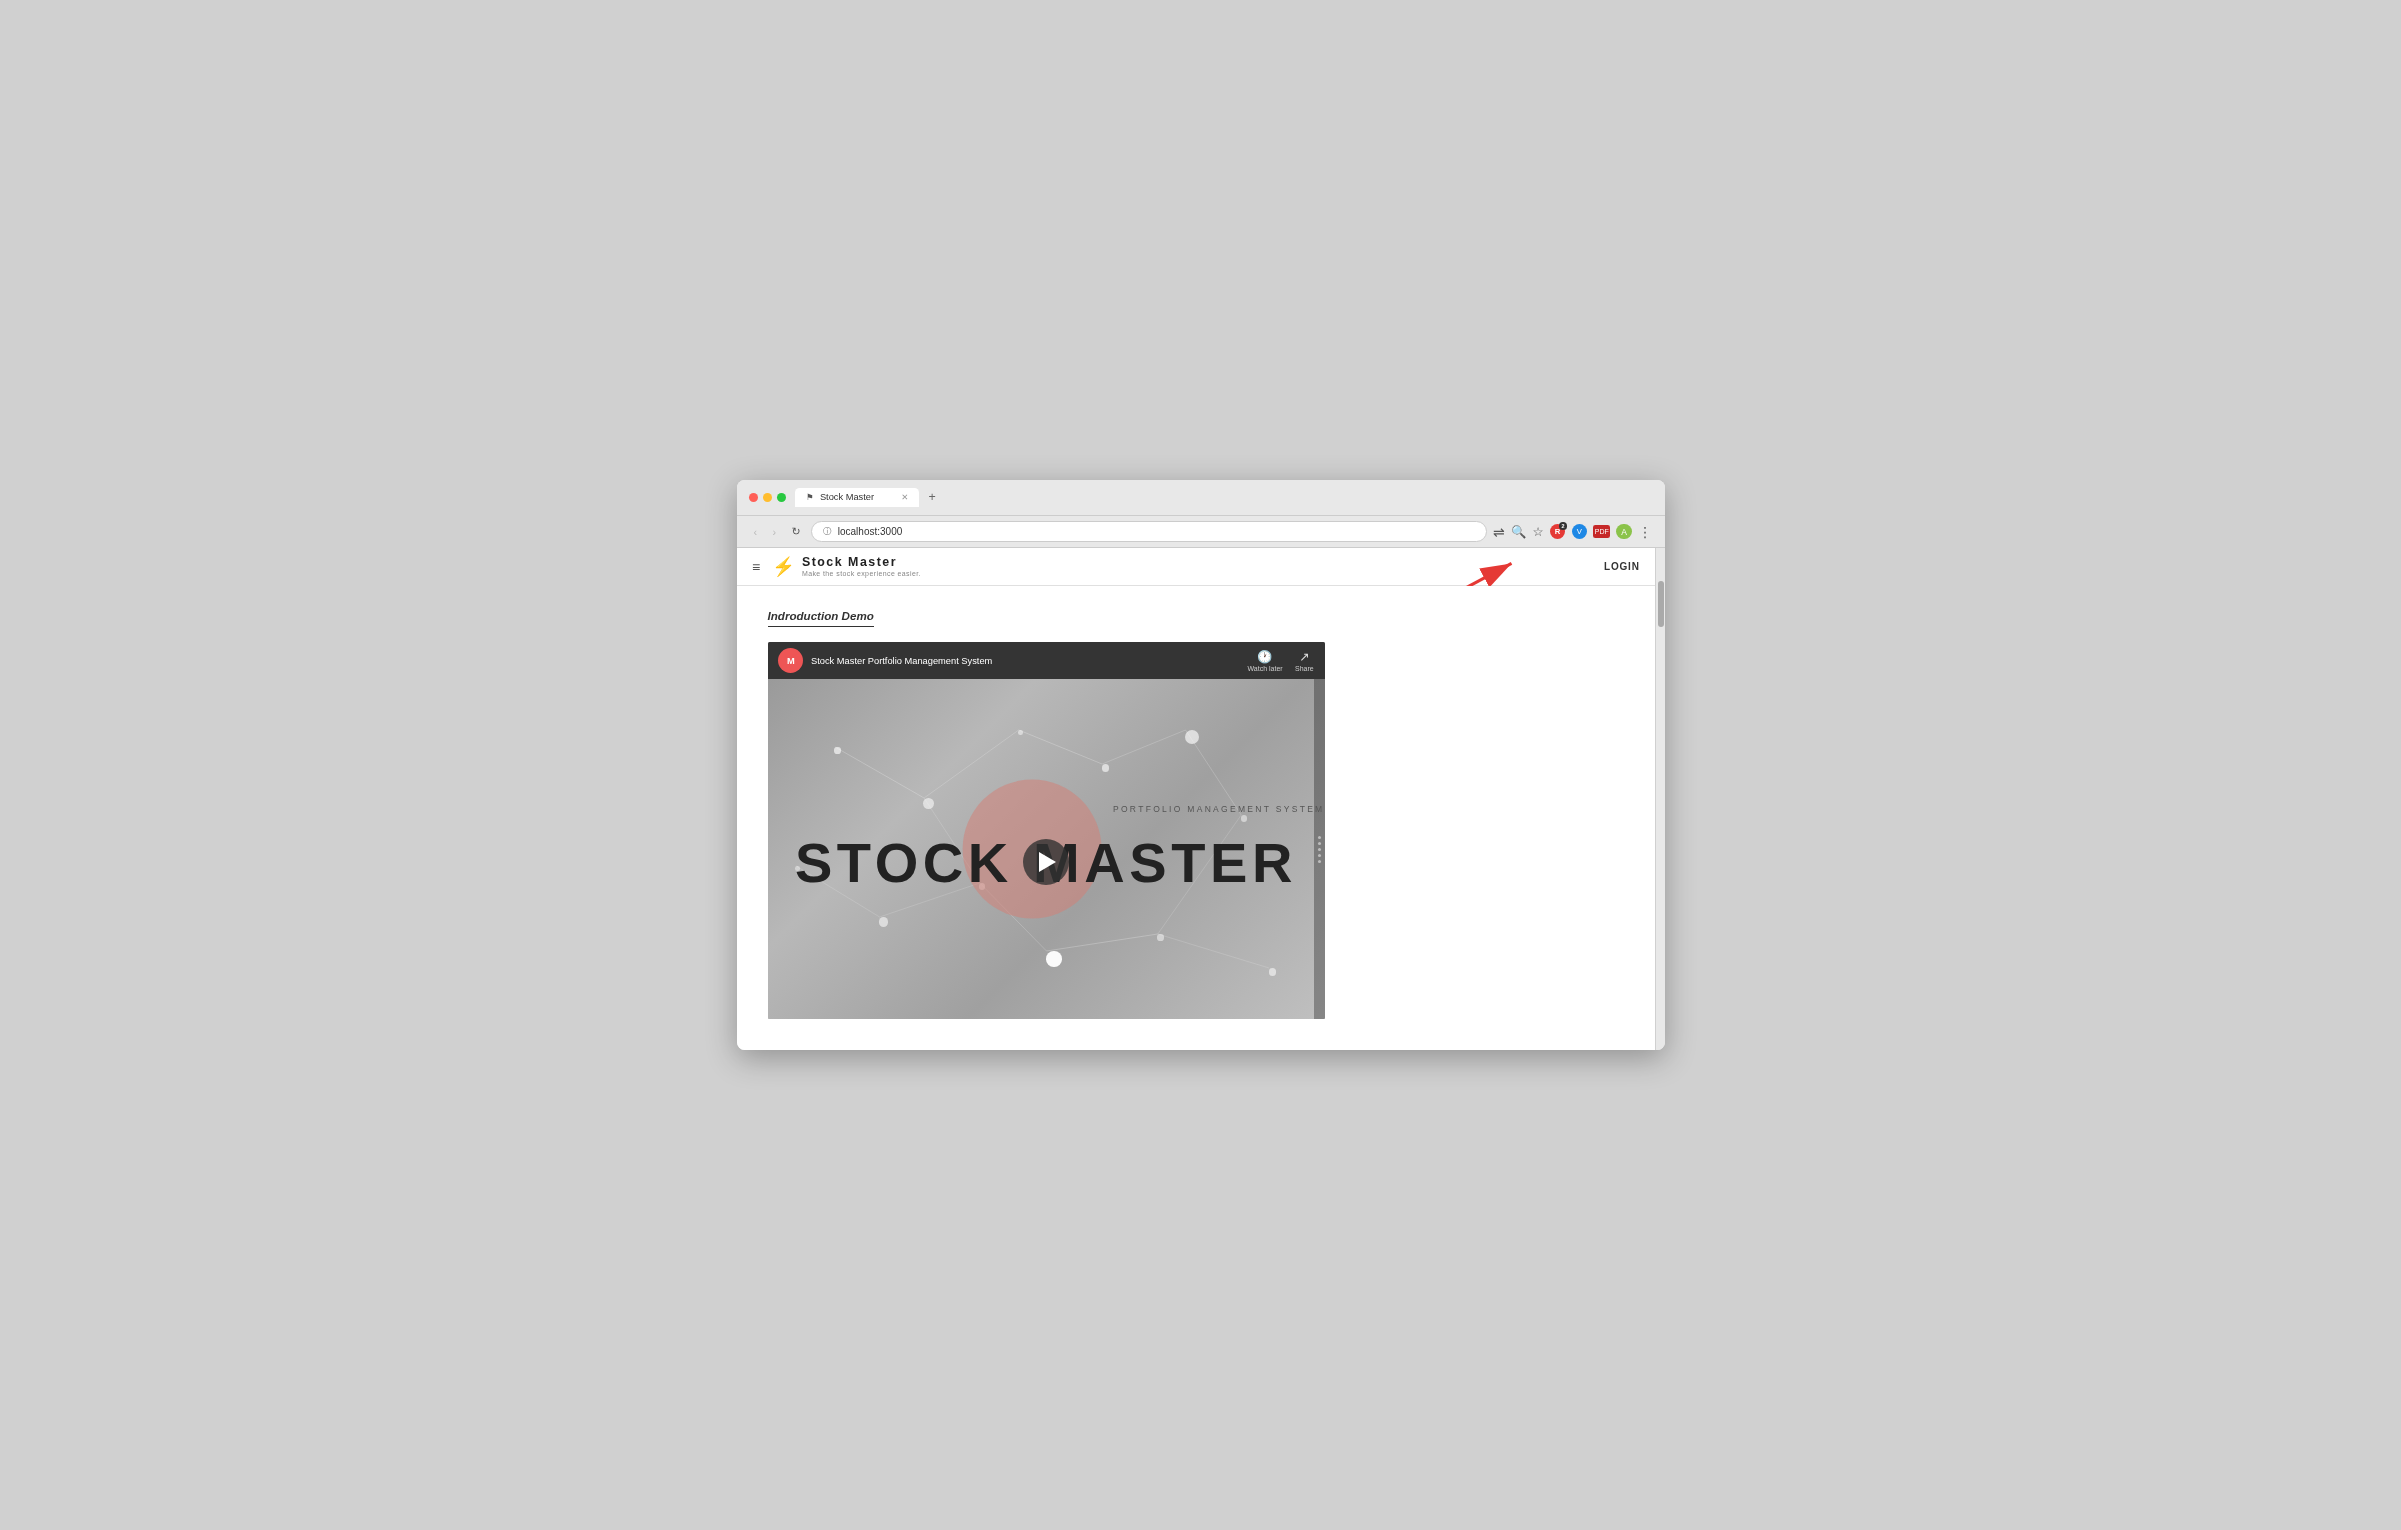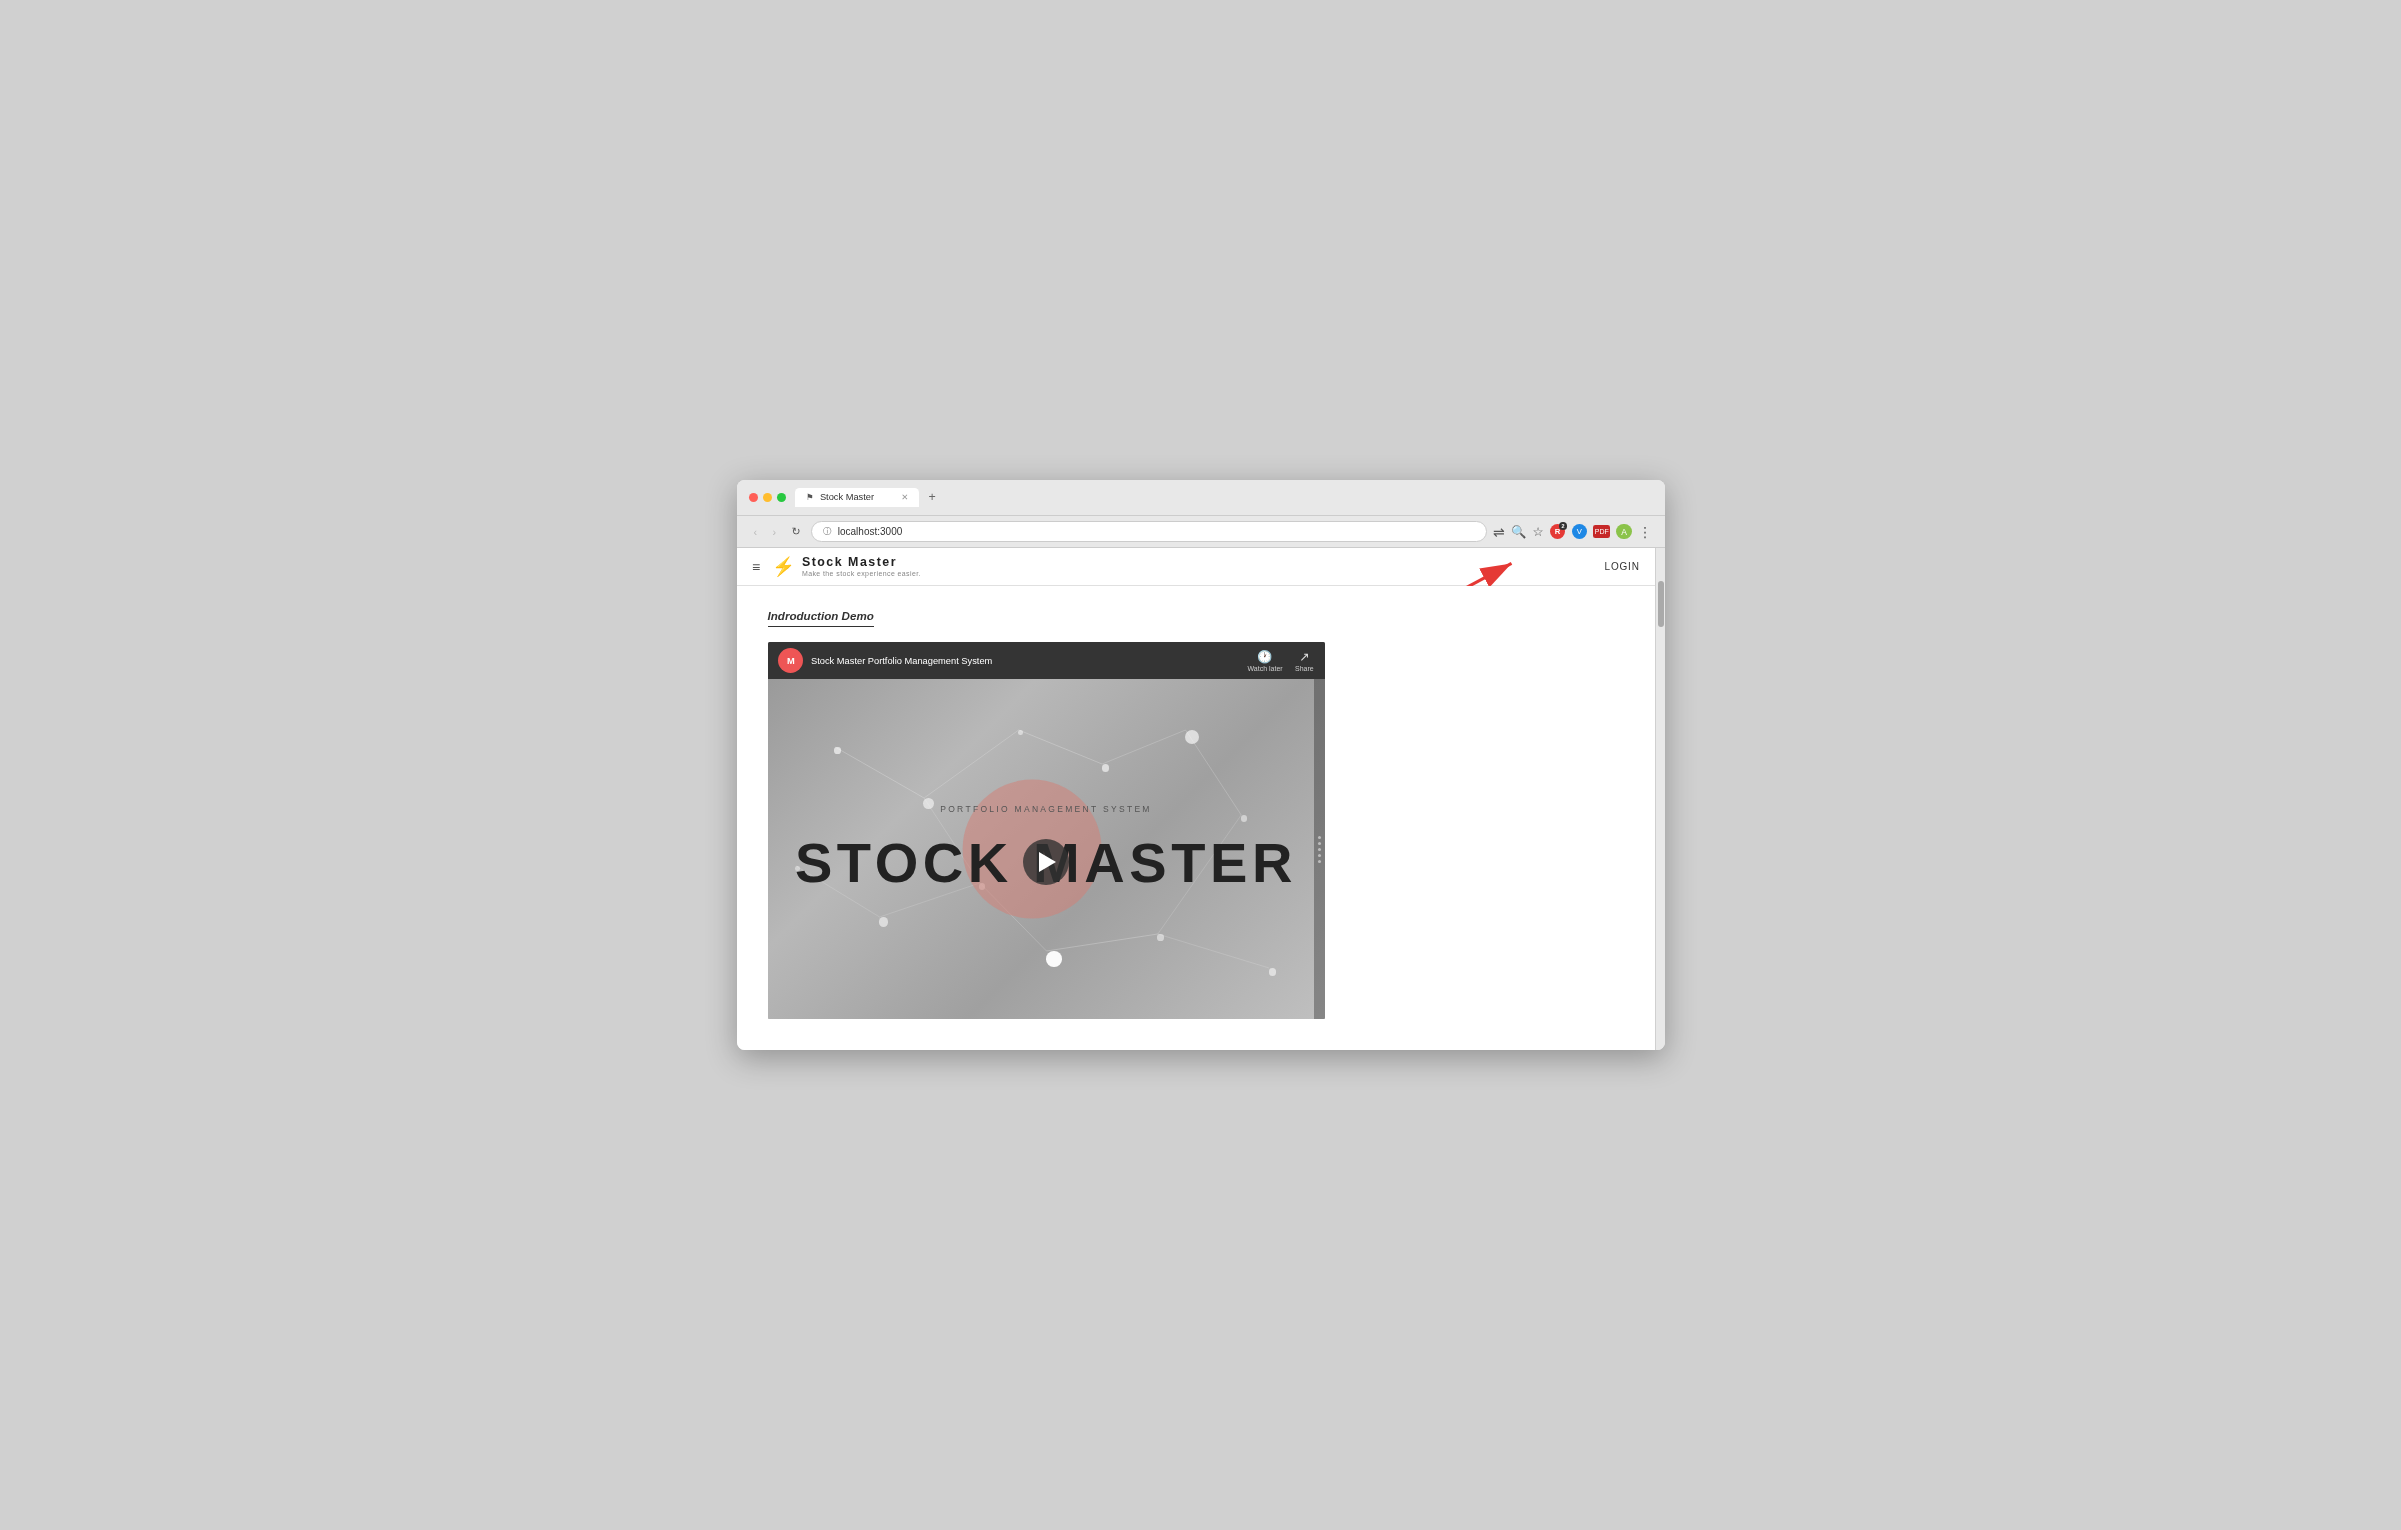--- a/index.html
+++ b/index.html
@@ -217,21 +217,21 @@
     }
 
     .logo-subtitle {
       font-size: 7px;
       color: #888;
       letter-spacing: 0.4px;
     }
 
     .login-btn {
       font-size: 10px;
-      font-weight: 400;
+      font-weight: 700;
       color: #333;
       background: none;
       border: none;
       cursor: pointer;
       letter-spacing: 0.8px;
     }
 
     
     .main-content {
       background: #fff;
@@ -337,21 +337,21 @@
 
     .net-dot {
       position: absolute;
       border-radius: 50%;
       background: rgba(255,255,255,0.7);
     }
 
     .video-content {
       position: relative;
       z-index: 2;
-      text-align: center;
+      text-align: right;
       width: 100%;
     }
 
     .portfolio-label {
       font-size: 8.5px;
       letter-spacing: 2.3px;
       color: #555;
       margin-bottom: 15.5px;
       font-weight: 400;
     }

